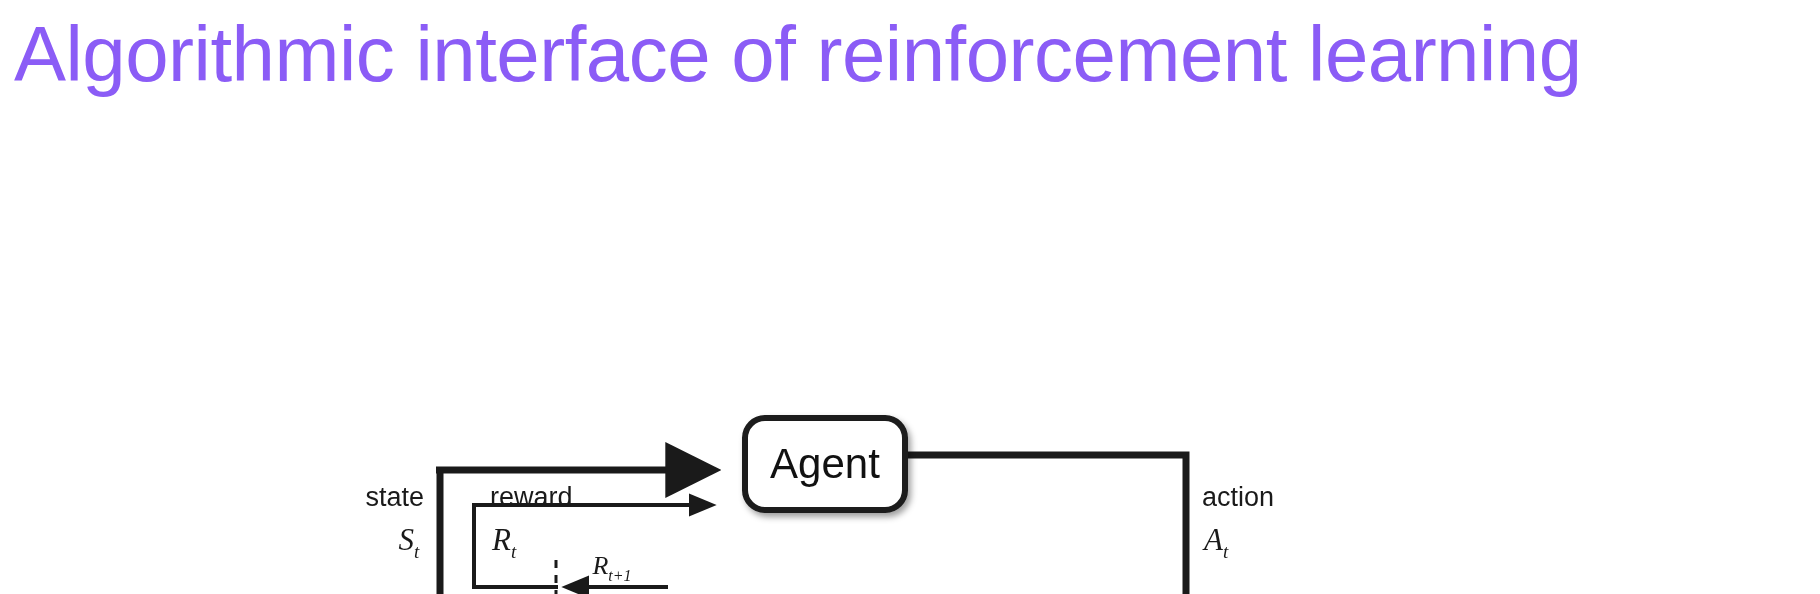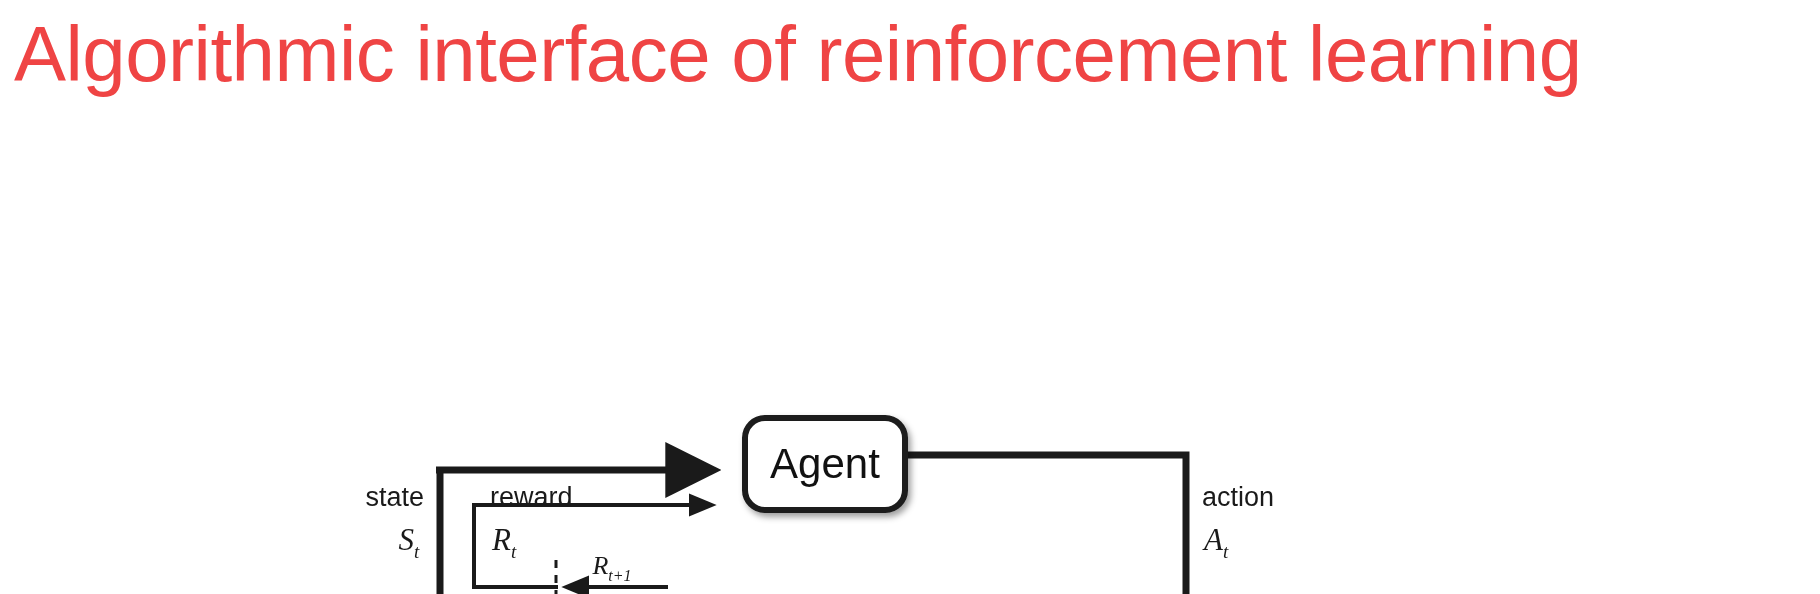--- a/index.html
+++ b/index.html
@@ -24,21 +24,21 @@
   .slide-title {
     position: absolute;
     left: 14px;
     top: 6px;
     width: 1800px;
     font-family: "Liberation Sans", sans-serif;
     font-size: 78px;
     font-weight: 400;
     line-height: 96px;
     letter-spacing: -0.5px;
-    color: #ef4444;
+    color: #8b5cf6;
     white-space: nowrap;
   }
   .diagram-wrap {
     position: absolute;
     left: 0px;
     top: 170px;
     width: 1536px;
     height: 424px;
   }
   svg.rl-diagram {

